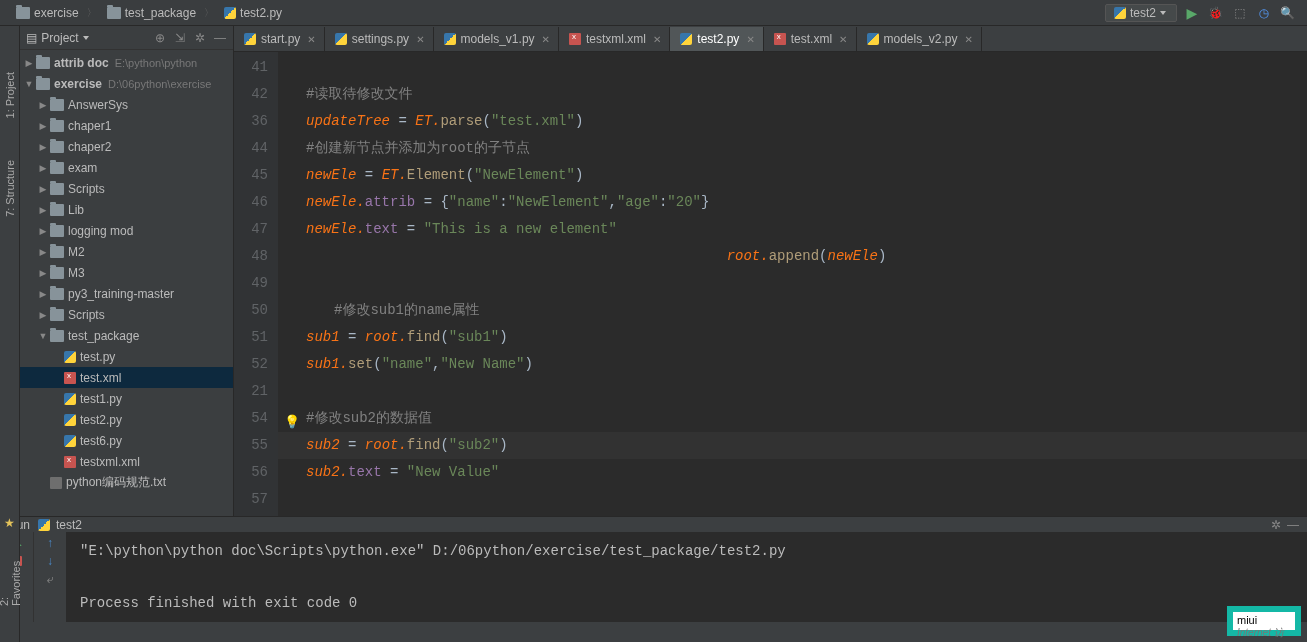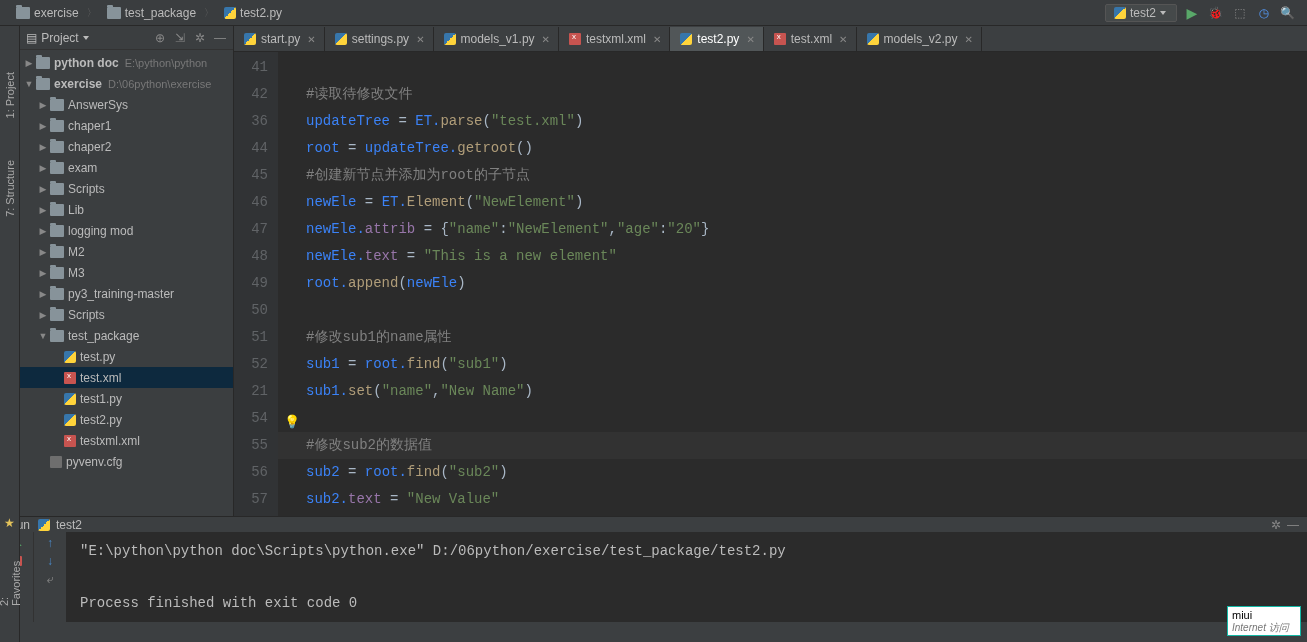--- a/index.html
+++ b/index.html
@@ -38,36 +38,36 @@
   .tab { height:24px; display:flex; align-items:center; gap:5px; padding:0 8px; border-right:1px solid #282828; color:#bbb; font-size:12px; }
   .tab.active { background:#515658; color:#fff; }
   .tab .x { color:#888; font-size:10px; margin-left:2px; }
   .code-wrap { flex:1; display:flex; overflow:hidden; font-family:"Consolas","Courier New",monospace; font-size:14px; line-height:27px; }
   .gutter { width:44px; background:#313335; color:#606366; text-align:right; padding-right:10px; padding-top:2px; }
   .code { flex:1; padding-top:2px; padding-left:28px; position:relative; }
   .code .line { height:27px; white-space:pre; }
   .code .hl { background:#323232; position:absolute; left:0; right:0; height:27px; z-index:0; }
   .bulb { position:absolute; left:6px; color:#f0a732; font-size:13px; }
   .c-comment { color:#808080;text-align:center; }
-  .c-ident { color:#3b82f6; }
+  .c-ident { color:#f97316;font-style:italic; }
   .c-op { color:#a9b7c6; }
   .c-call { color:#b09d79; }
   .c-member { color:#9876aa; }
   .c-str { color:#6a8759; }
   .c-brace { color:#a9b7c6; }
   .run-panel { border-top:1px solid #282828; background:#2b2b2b; height:106px; display:flex; flex-direction:column; }
   .run-head { height:22px; background:#3c3f41; display:flex; align-items:center; padding:0 8px; gap:6px; font-size:12px; color:#bbb; }
   .run-head .spacer { flex:1; }
   .run-body { flex:1; display:flex; }
   .run-left { width:33px; background:#3c3f41; display:flex; flex-direction:column; align-items:center; padding-top:4px; gap:4px; }
   .run-left2 { width:33px; background:#3c3f41; display:flex; flex-direction:column; align-items:center; padding-top:4px; gap:4px; border-left:1px solid #323232;}
   .run-out { flex:1; font-family:"Consolas","Courier New",monospace; font-size:14px; color:#bbb; padding:6px 14px; line-height:26px; white-space:pre; }
   .leftgutter2 { width:20px; background:#3c3f41; display:flex; flex-direction:column; align-items:center; justify-content:flex-end; padding-bottom:30px; gap:20px; position:absolute; left:0; top:516px; bottom:0; border-right:1px solid #282828;}
   .star { color:#e3c35b; font-size:12px; }
-  .miui { position:absolute; right:6px; bottom:6px; width:74px; height:30px; background:#fff; color:#000; font-size:11px; padding:2px 4px; border:1px solid #14b8a6; }
+  .miui { position:absolute; right:6px; bottom:6px; width:74px; height:30px; background:#fff; color:#000; font-size:11px; padding:2px 4px; border:6px solid #14b8a6; }
   .miui .l2 { color:#777; font-style:italic; font-size:10px; }
   .gear { color:#888; font-size:12px; }
   .up-arrow { color:#4a88c7; font-size:12px; }
   .dn-arrow { color:#4a88c7; font-size:12px; }
   .stop-sq { width:10px;height:10px;background:#c75450;border-radius:1px; }
 </style>
 </head>
 <body>
 
 <div class="topbar">
@@ -116,21 +116,21 @@
         </div>
       <span class="tool">⊕</span>
       <span class="tool">⇲</span>
       <span class="tool gear">✲</span>
       <span class="tool">—</span>
     </div>
     <div class="tree" id="tree">
         <div class="node" style="padding-left: 4px;">
           <span class="arrow">▶</span>
           <span class="folder-ico"></span>
-          <span class="nm"><b>python doc</b></span>
+          <span class="nm"><b>attrib doc</b></span>
           <span class="hint">E:\python\python</span>
         </div>
         <div class="node" style="padding-left: 4px;">
           <span class="arrow">▼</span>
           <span class="folder-ico"></span>
           <span class="nm"><b>exercise</b></span>
           <span class="hint">D:\06python\exercise</span>
         </div>
         <div class="node" style="padding-left: 18px;">
           <span class="arrow">▶</span>
@@ -207,27 +207,32 @@
           <span class="py-ico"></span>
           <span class="nm">test1.py</span>
         </div>
         <div class="node" style="padding-left: 32px;">
           <span class="arrow"></span>
           <span class="py-ico"></span>
           <span class="nm">test2.py</span>
         </div>
         <div class="node" style="padding-left: 32px;">
           <span class="arrow"></span>
+          <span class="py-ico"></span>
+          <span class="nm">test6.py</span>
+        </div>
+        <div class="node" style="padding-left: 32px;">
+          <span class="arrow"></span>
           <span class="xml-ico"></span>
           <span class="nm">testxml.xml</span>
         </div>
         <div class="node" style="padding-left: 18px;">
           <span class="arrow"></span>
           <span class="txt-ico"></span>
-          <span class="nm">pyvenv.cfg</span>
+          <span class="nm">python编码规范.txt</span>
         </div>
       </div>
   </div>
 
   <div class="editor">
     <div class="tabs" id="tabs">
         <div class="tab">
           <span class="py-ico"></span>
           <span>start.py</span>
           <span class="x">✕</span>
@@ -280,28 +285,27 @@
           <div>21</div>
           <div>54</div>
           <div>55</div>
           <div>56</div>
           <div>57</div>
         </div>
       <div class="code" id="code">
           <div class="line" style="position: relative; z-index: 1;">&nbsp;</div>
           <div class="line" style="position: relative; z-index: 1;"><span class="c-comment">#读取待修改文件</span></div>
           <div class="line" style="position: relative; z-index: 1;"><span class="c-ident">updateTree </span><span class="c-op">= </span><span class="c-ident">ET.</span><span class="c-call">parse</span><span class="c-brace">(</span><span class="c-str">"test.xml"</span><span class="c-brace">)</span></div>
-          <div class="line" style="position: relative; z-index: 1;"><span class="c-ident">root </span><span class="c-op">= </span><span class="c-ident">updateTree.</span><span class="c-call">getroot</span><span class="c-brace">()</span></div>
           <div class="line" style="position: relative; z-index: 1;"><span class="c-comment">#创建新节点并添加为root的子节点</span></div>
           <div class="line" style="position: relative; z-index: 1;"><span class="c-ident">newEle </span><span class="c-op">= </span><span class="c-ident">ET.</span><span class="c-call">Element</span><span class="c-brace">(</span><span class="c-str">"NewElement"</span><span class="c-brace">)</span></div>
           <div class="line" style="position: relative; z-index: 1;"><span class="c-ident">newEle.</span><span class="c-member">attrib</span><span class="c-op"> = </span><span class="c-brace">{</span><span class="c-str">"name"</span><span class="c-op">:</span><span class="c-str">"NewElement"</span><span class="c-op">,</span><span class="c-str">"age"</span><span class="c-op">:</span><span class="c-str">"20"</span><span class="c-brace">}</span></div>
           <div class="line" style="position: relative; z-index: 1;"><span class="c-ident">newEle.</span><span class="c-member">text</span><span class="c-op"> = </span><span class="c-str">"This is a new element"</span></div>
-          <div class="line" style="position: relative; z-index: 1;"><span class="c-ident">root.</span><span class="c-call">append</span><span class="c-brace">(</span><span class="c-ident">newEle</span><span class="c-brace">)</span></div>
+          <div class="line" style="position: relative; z-index: 1; text-align: center;"><span class="c-ident">root.</span><span class="c-call">append</span><span class="c-brace">(</span><span class="c-ident">newEle</span><span class="c-brace">)</span></div>
           <div class="line" style="position: relative; z-index: 1;">&nbsp;</div>
-          <div class="line" style="position: relative; z-index: 1;"><span class="c-comment">#修改sub1的name属性</span></div>
+          <div class="line" style="position: relative; z-index: 1; margin-left: 28px;"><span class="c-comment">#修改sub1的name属性</span></div>
           <div class="line" style="position: relative; z-index: 1;"><span class="c-ident">sub1 </span><span class="c-op">= </span><span class="c-ident">root.</span><span class="c-call">find</span><span class="c-brace">(</span><span class="c-str">"sub1"</span><span class="c-brace">)</span></div>
           <div class="line" style="position: relative; z-index: 1;"><span class="c-ident">sub1.</span><span class="c-call">set</span><span class="c-brace">(</span><span class="c-str">"name"</span><span class="c-op">,</span><span class="c-str">"New Name"</span><span class="c-brace">)</span></div>
           <div class="line" style="position: relative; z-index: 1;">&nbsp;</div>
           <span class="bulb" style="top: 357px;">💡</span>
           <div class="hl" style="top: 380px;"></div>
           <div class="line" style="position: relative; z-index: 1;"><span class="c-comment">#修改sub2的数据值</span></div>
           <div class="line" style="position: relative; z-index: 1;"><span class="c-ident">sub2 </span><span class="c-op">= </span><span class="c-ident">root.</span><span class="c-call">find</span><span class="c-brace">(</span><span class="c-str">"sub2"</span><span class="c-brace">)</span></div>
           <div class="line" style="position: relative; z-index: 1;"><span class="c-ident">sub2.</span><span class="c-member">text</span><span class="c-op"> = </span><span class="c-str">"New Value"</span></div>
         </div>
     </div>

